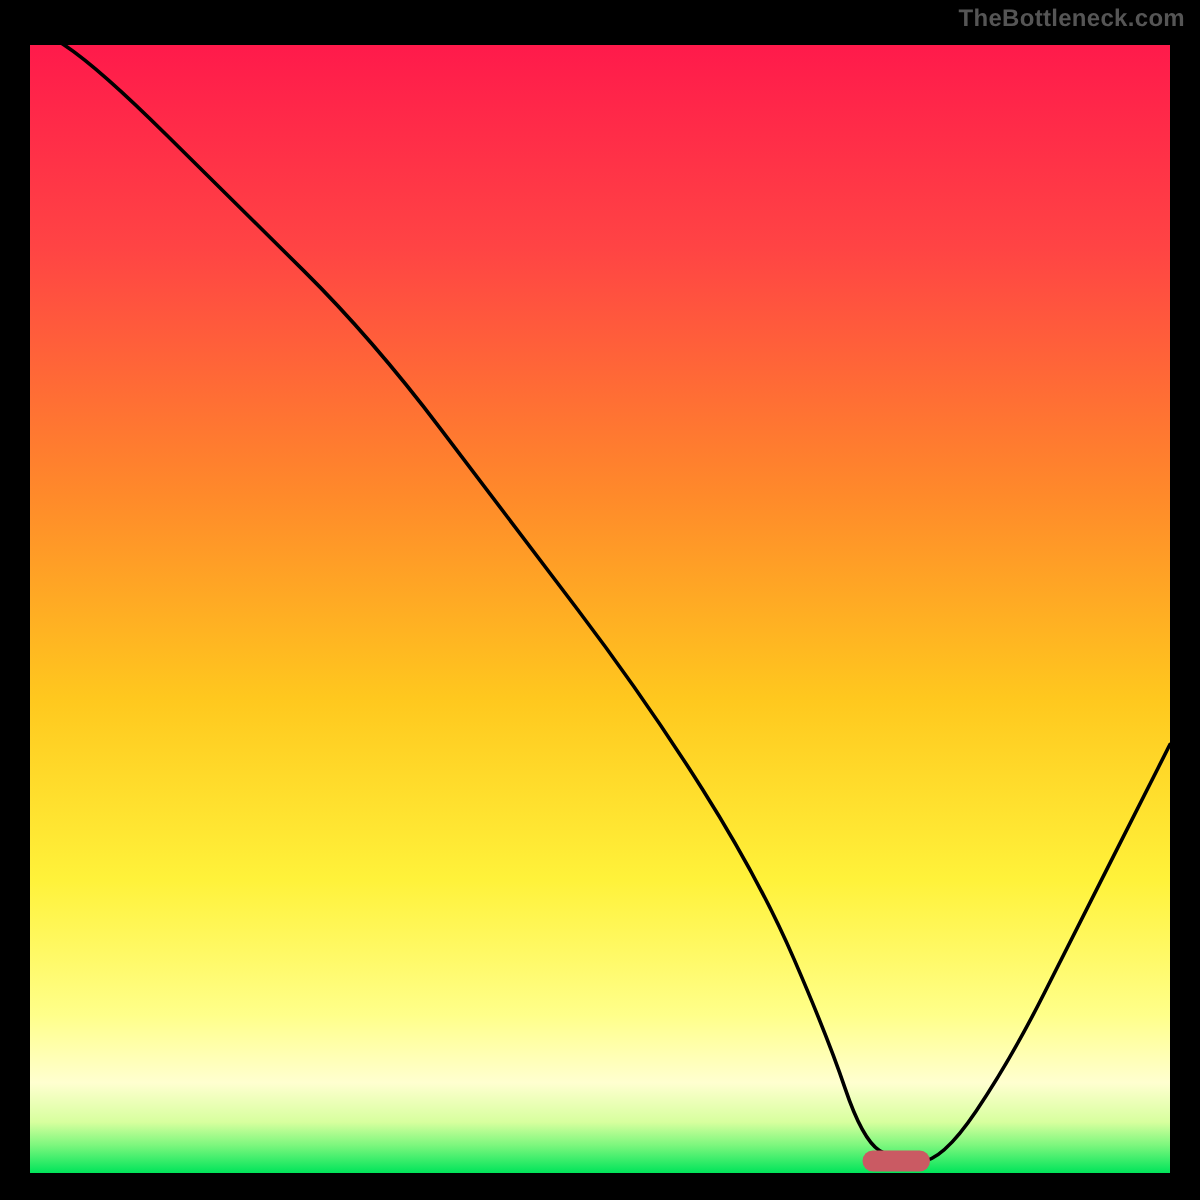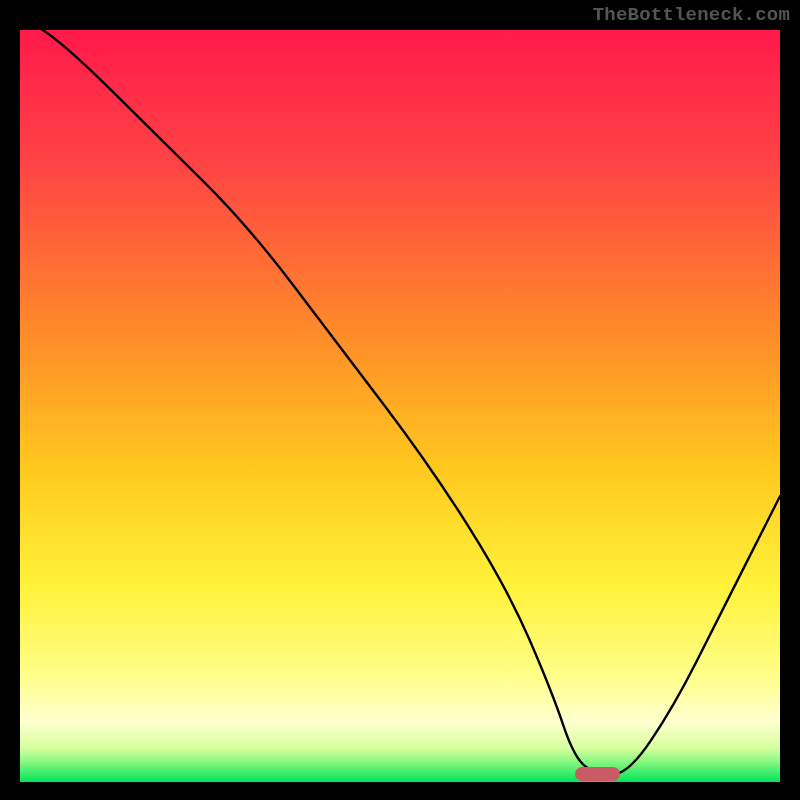--- a/index.html
+++ b/index.html
@@ -15,25 +15,24 @@
     position: relative;
     width: 800px;
     height: 800px;
     background: #000;
   }
   .watermark {
     position: absolute;
     top: 4px;
     right: 10px;
     color: #555;
-    font-size: 19px;
+    font-size: 16px;
     font-weight: 600;
     letter-spacing: 0.2px;
     user-select: none;
-    font-family: Liberation Mono, monospace;
   }
   .plot-area {
     position: absolute;
     left: 20px;
     top: 30px;
     width: 760px;
     height: 752px;
     box-sizing: border-box;
   }
   .plot-area svg {

